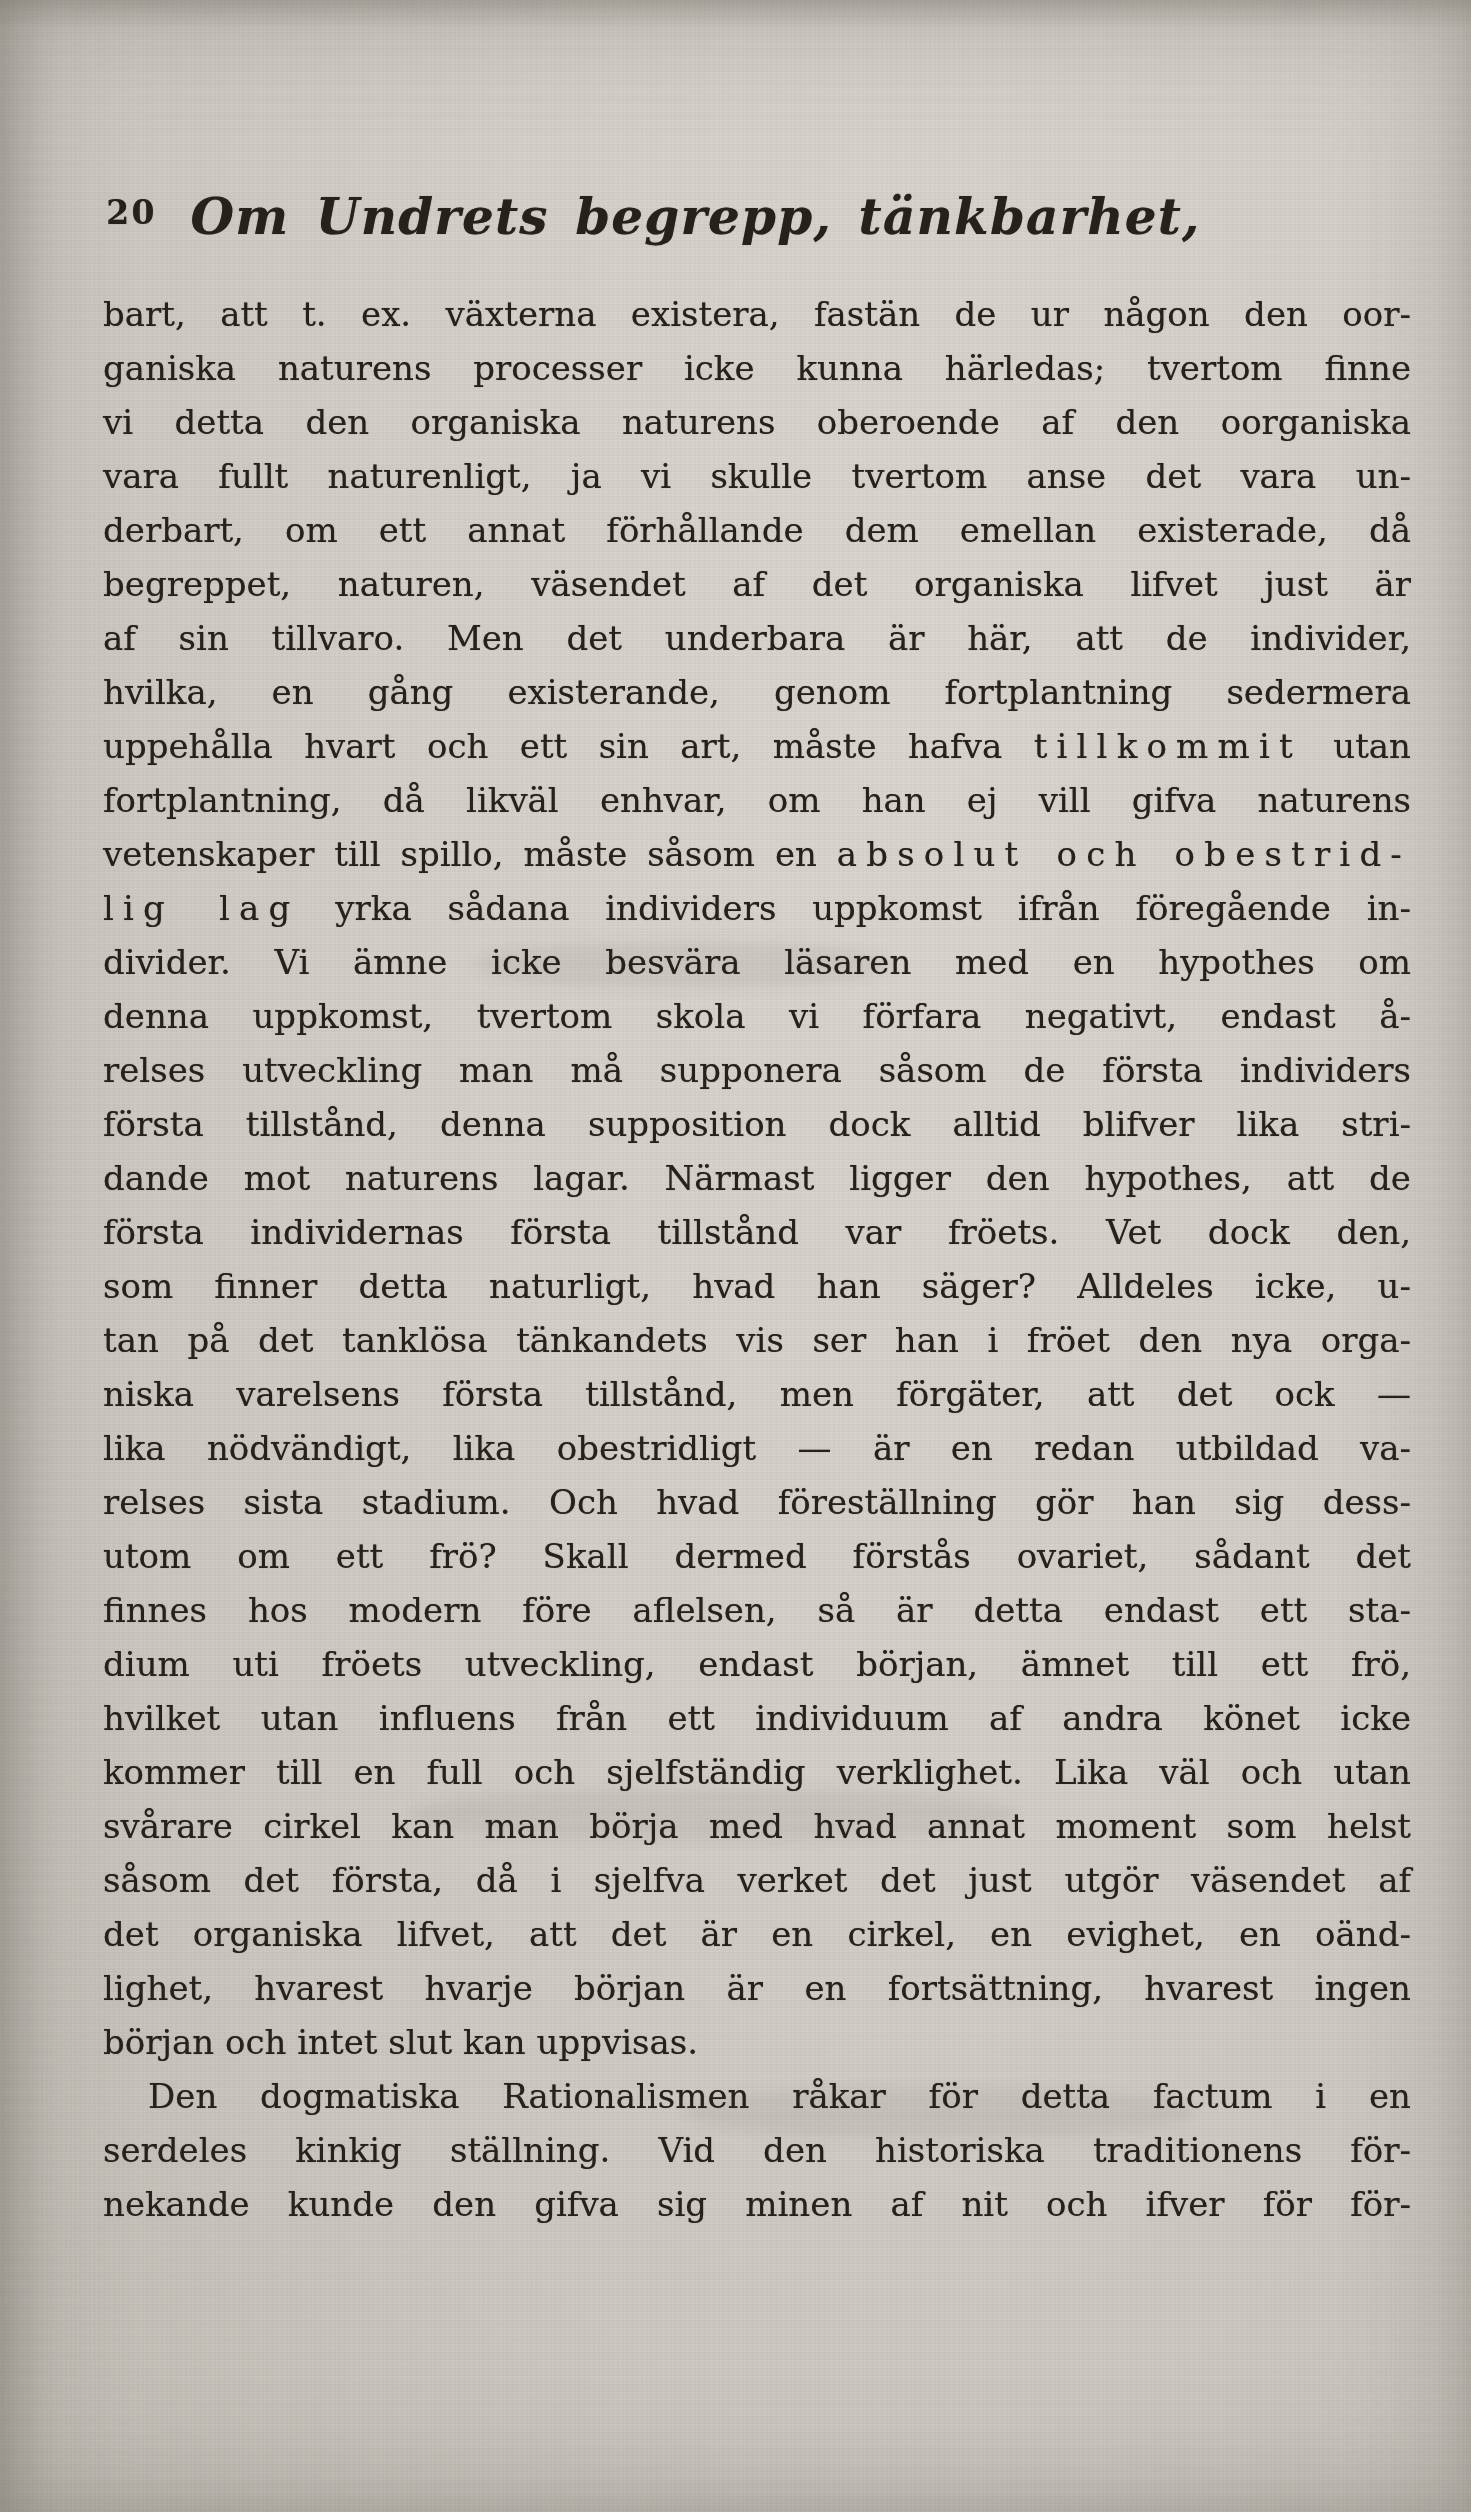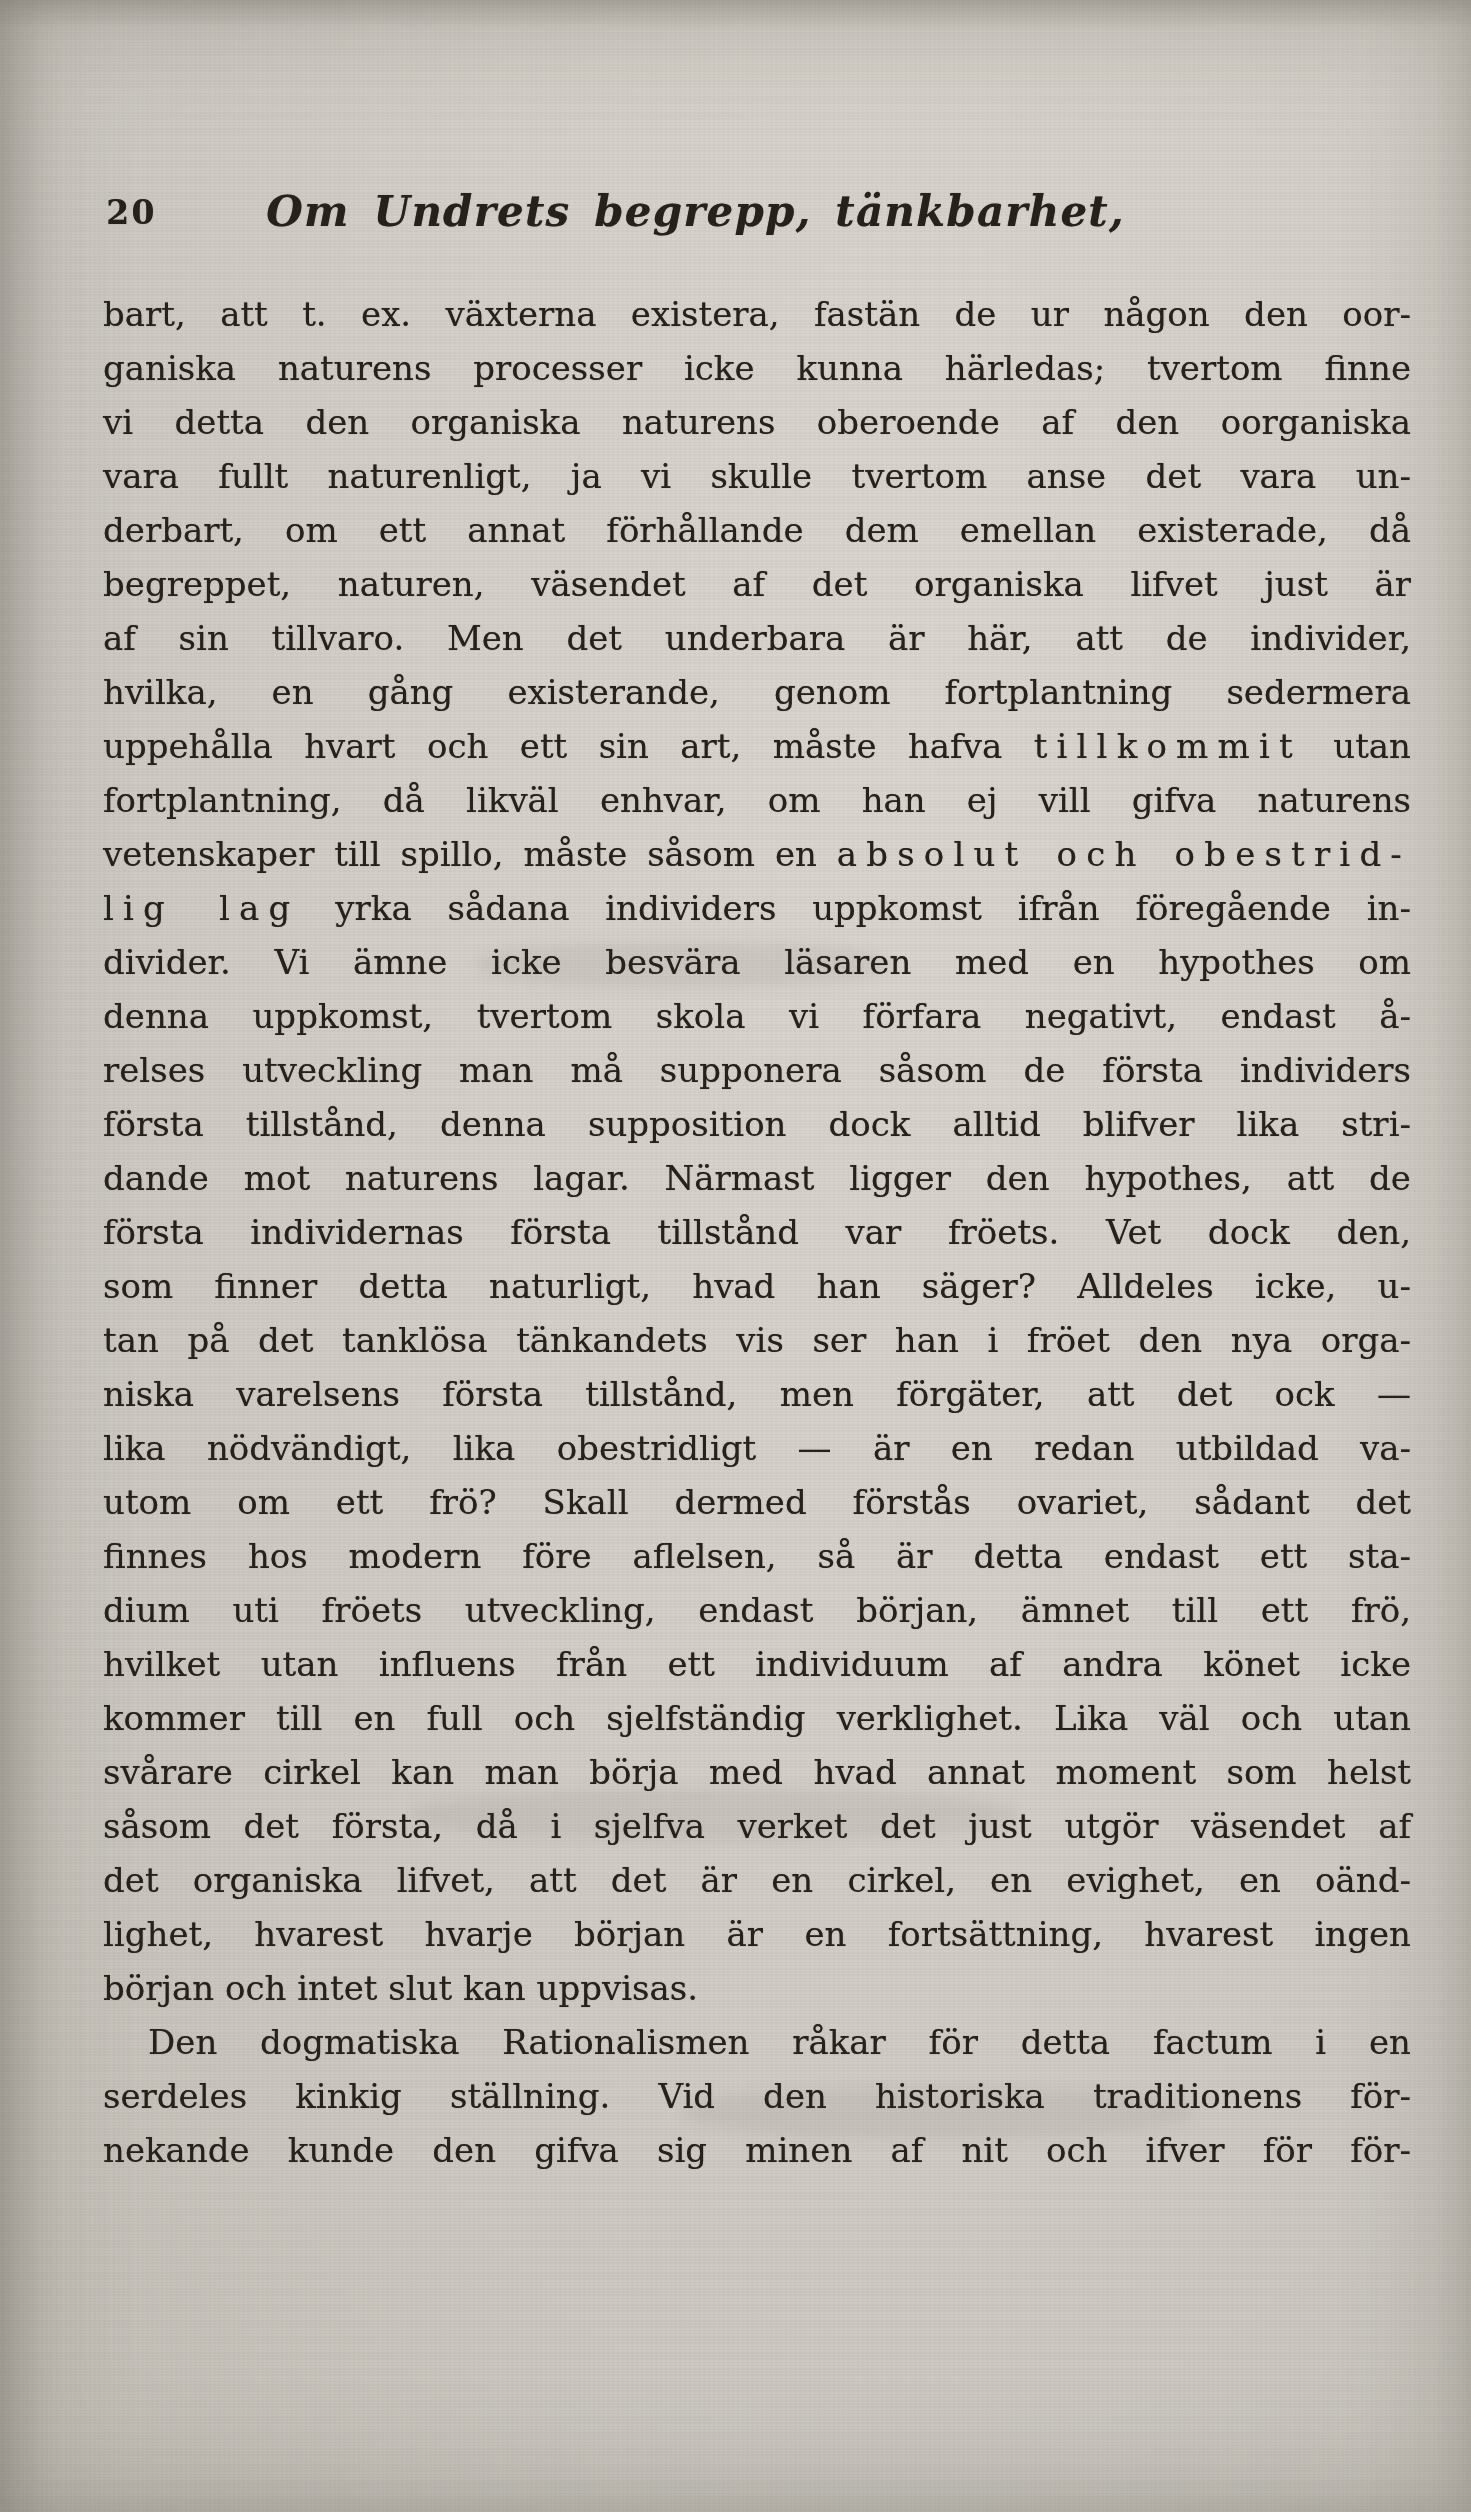--- a/index.html
+++ b/index.html
@@ -41,21 +41,21 @@
     text-shadow:0 0 0.8px rgba(38,34,27,.55);
     margin-top:20px;
   }
   .header{position:relative;height:52px;}
   .page-number{
     position:absolute;left:3.2px;top:6.4px;
     font-size:33px;font-weight:bold;letter-spacing:2.4px;
   }
   .running-title{
     position:absolute;left:45.3%;top:0;transform:translateX(-50%);
-    font-size:42px;font-style:italic;font-weight:bold;
+    font-size:50px;font-style:italic;font-weight:bold;
     letter-spacing:1.2px;word-spacing:8px;white-space:nowrap;
   }
   .body-text{margin-top:48px;}
   .line{
     height:54px;line-height:54px;
     font-size:34px;
     text-align:justify;
     -moz-text-align-last:justify;
     text-align-last:justify;
   }
@@ -96,20 +96,21 @@
         <div class="line"><span>divider.  Vi ämne icke besvära läsaren med en hypothes om</span></div>
         <div class="line"><span>denna uppkomst, tvertom skola vi förfara negativt, endast å-</span></div>
         <div class="line"><span>relses utveckling man må supponera såsom de första individers</span></div>
         <div class="line"><span>första tillstånd, denna supposition dock alltid blifver lika stri-</span></div>
         <div class="line"><span>dande mot naturens lagar.  Närmast ligger den hypothes, att de</span></div>
         <div class="line"><span>första individernas första tillstånd var fröets.  Vet dock den,</span></div>
         <div class="line"><span>som finner detta naturligt, hvad han säger?  Alldeles icke, u-</span></div>
         <div class="line"><span>tan på det tanklösa tänkandets vis ser han i fröet den nya orga-</span></div>
         <div class="line"><span>niska varelsens första tillstånd, men förgäter, att det ock —</span></div>
         <div class="line"><span>lika nödvändigt, lika obestridligt — är en redan utbildad va-</span></div>
+        <div class="line"><span>relses sista stadium.  Och hvad föreställning gör han sig dess-</span></div>
         <div class="line"><span>utom om ett frö?  Skall dermed förstås ovariet, sådant det</span></div>
         <div class="line"><span>finnes hos modern före aflelsen, så är detta endast ett sta-</span></div>
         <div class="line"><span>dium uti fröets utveckling, endast början, ämnet till ett frö,</span></div>
         <div class="line"><span>hvilket utan influens från ett individuum af andra könet icke</span></div>
         <div class="line"><span>kommer till en full och sjelfständig verklighet.  Lika väl och utan</span></div>
         <div class="line"><span>svårare cirkel kan man börja med hvad annat moment som helst</span></div>
         <div class="line"><span>såsom det första, då i sjelfva verket det just utgör väsendet af</span></div>
         <div class="line"><span>det organiska lifvet, att det är en cirkel, en evighet, en oänd-</span></div>
         <div class="line"><span>lighet, hvarest hvarje början är en fortsättning, hvarest ingen</span></div>
         <div class="line par-end"><span>början och intet slut kan uppvisas.</span></div>

